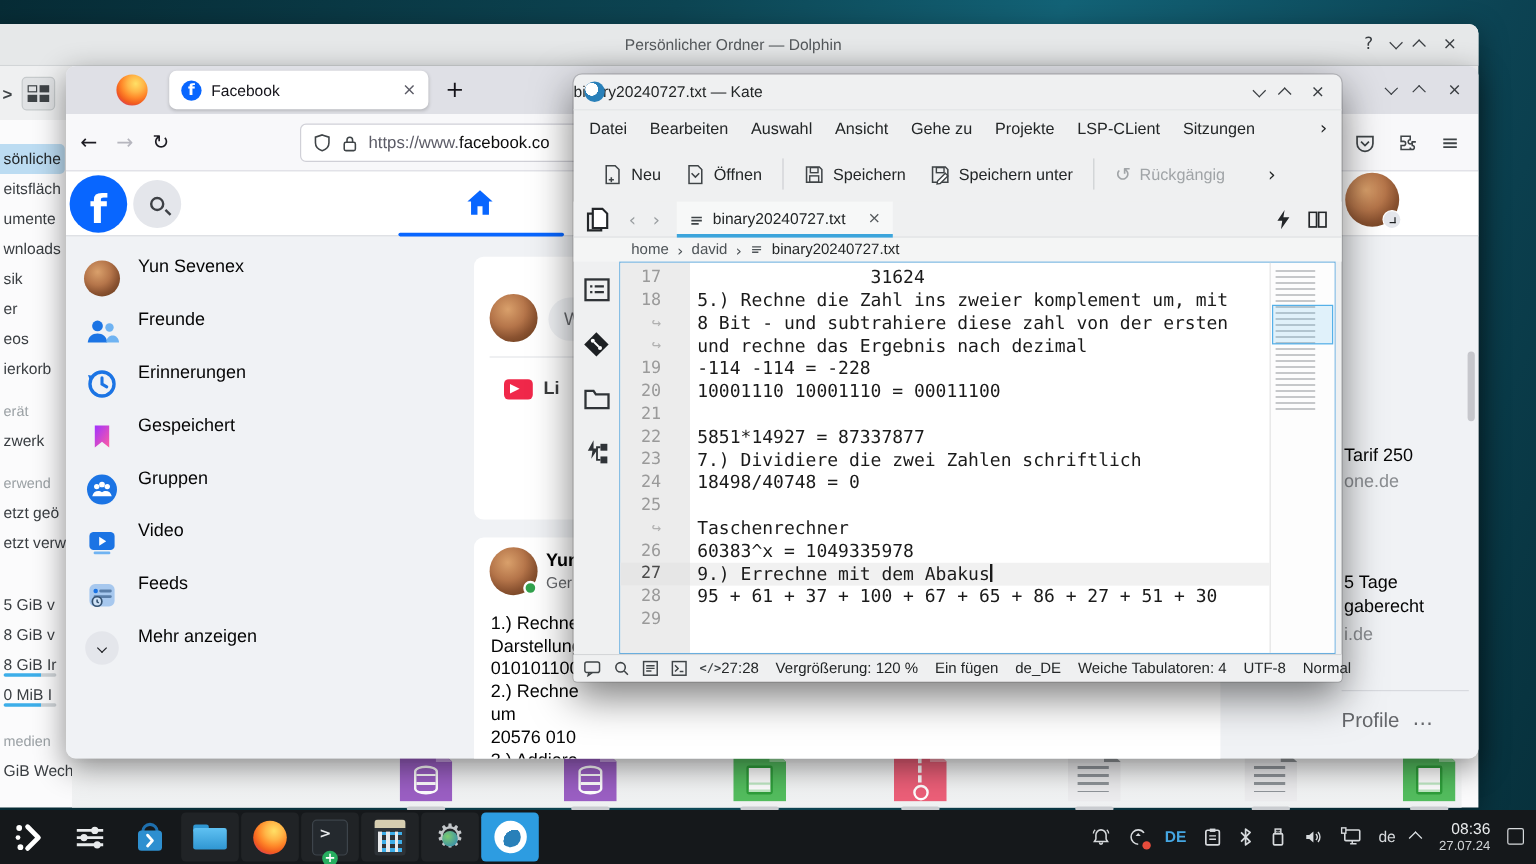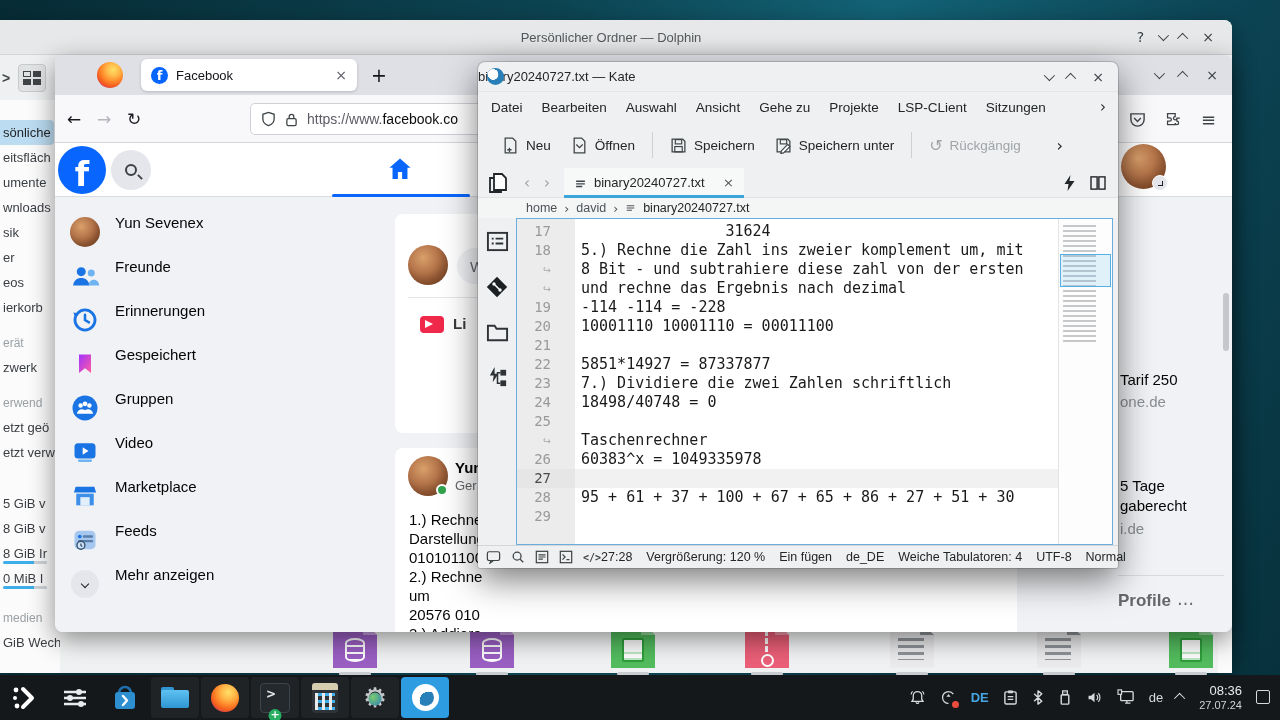--- a/index.html
+++ b/index.html
@@ -111,21 +111,21 @@
   .live-lbl{position:absolute;left:58px;top:172px;font-size:15px;font-weight:600;color:#3a3b3c}
   .fb-post{position:absolute;left:340px;top:305px;width:622px;height:250px;background:#fff;border-radius:8px}
   .post-av{position:absolute;left:13px;top:8px;width:40px;height:40px}
   .post-av .dot{position:absolute;right:0;bottom:0;width:12px;height:12px;border-radius:50%;background:#31a24c;border:2px solid #fff}
   .post-author{position:absolute;left:60px;top:11px;font-size:15px;font-weight:700;color:#050505}
   .post-meta{position:absolute;left:60px;top:30px;font-size:13px;color:#65676b}
   .post-body{position:absolute;left:14px;top:62px;width:595px;font-size:15px;color:#050505;line-height:19px}
   .fb-right-t{position:absolute;font-size:15px;color:#050505}
   .fb-right-g{position:absolute;font-size:15px;color:#8a8d91}
   .fb-rdiv{position:absolute;left:1063px;top:432px;width:106px;height:1px;background:#d8dadf}
-  .fb-profile{position:absolute;left:1063px;top:448px;font-size:17px;font-weight:700;color:#65676b}
+  .fb-profile{position:absolute;left:1063px;top:448px;font-size:17px;font-weight:400;color:#65676b}
   .fb-dots{position:absolute;left:1122px;top:446px;font-size:17px;color:#65676b;letter-spacing:2px}
   .fb-scroll{position:absolute;left:1168px;top:150px;width:6px;height:58px;border-radius:3px;background:#c6c7cc}
   
   .kate{left:478px;top:62px;width:640px;height:506px;background:#eff0f1;border-radius:7px 7px 3px 3px;
         box-shadow:0 12px 34px rgba(0,0,0,.52),0 0 0 1px rgba(0,0,0,.15);z-index:10}
   .k-titlebar{height:30px;display:flex;align-items:center;position:relative;border-bottom:1px solid #e3e5e6}
   .k-appicon{width:17px;height:17px;margin-left:9px;border-radius:50%;z-index:2;
              background:radial-gradient(circle at 36% 38%,#fff 0 34%,#2980b9 36% 100%)}
   .k-title{position:absolute;left:0;right:0;text-align:left;font-size:13px;color:#232627}
   .k-btns{margin-left:auto;display:flex;gap:16px;padding-right:14px;align-items:center;z-index:2}
@@ -412,30 +412,20 @@
               <rect x="3" y="4.5" width="18" height="13" rx="3" fill="#1b74e4"></rect>
               <path d="M10 8l5 3.2-5 3.2z" fill="#fff"></path>
               <path d="M7 19.5h10" stroke="#6fb3f2" stroke-width="2" stroke-linecap="round"></path>
             </svg>
           </span>
         <span class="lbl">Video</span>
       </div>
       <div class="fbitem">
         <span class="ic">
             <svg width="28" height="28" viewBox="0 0 24 24">
-              <path d="M4 4h16l1.5 5h-19z" fill="#1b74e4"></path>
-              <path d="M4.5 10h15V20h-15z" fill="#3d8fe8"></path>
-              <rect x="8" y="13" width="8" height="7" fill="#fff" opacity=".85"></rect>
-            </svg>
-          </span>
-        <span class="lbl">Marketplace</span>
-      </div>
-      <div class="fbitem">
-        <span class="ic">
-            <svg width="28" height="28" viewBox="0 0 24 24">
               <rect x="3" y="4" width="18" height="16" rx="4" fill="#a7c8ee"></rect>
               <circle cx="7.5" cy="9" r="1.6" fill="#1b74e4"></circle>
               <path d="M11 9h7M7 13h11" stroke="#5a7ea8" stroke-width="2" stroke-linecap="round"></path>
               <circle cx="8.5" cy="16.5" r="3.4" fill="#cfe2f6" stroke="#33506f" stroke-width="1.2"></circle>
               <path d="M8.5 15v1.7l1.2.8" stroke="#33506f" stroke-width="1.1" fill="none"></path>
             </svg>
           </span>
         <span class="lbl">Feeds</span>
       </div>
       <div class="fbitem">
@@ -655,20 +645,21 @@
           <div class="krow wrap">
           <span class="lnum">↪</span>
           <span class="ltxt">Taschenrechner</span>
         </div>
           <div class="krow">
           <span class="lnum">26</span>
           <span class="ltxt">60383^x = 1049335978</span>
         </div>
           <div class="krow cur">
           <span class="lnum">27</span>
+          <span class="ltxt">9.) Errechne mit dem Abakus</span>
         </div>
           <div class="krow">
           <span class="lnum">28</span>
           <span class="ltxt">95 + 61 + 37 + 100 + 67 + 65 + 86 + 27 + 51 + 30</span>
         </div>
           <div class="krow">
           <span class="lnum">29</span>
           <span class="ltxt"></span>
         </div>
         </div>

